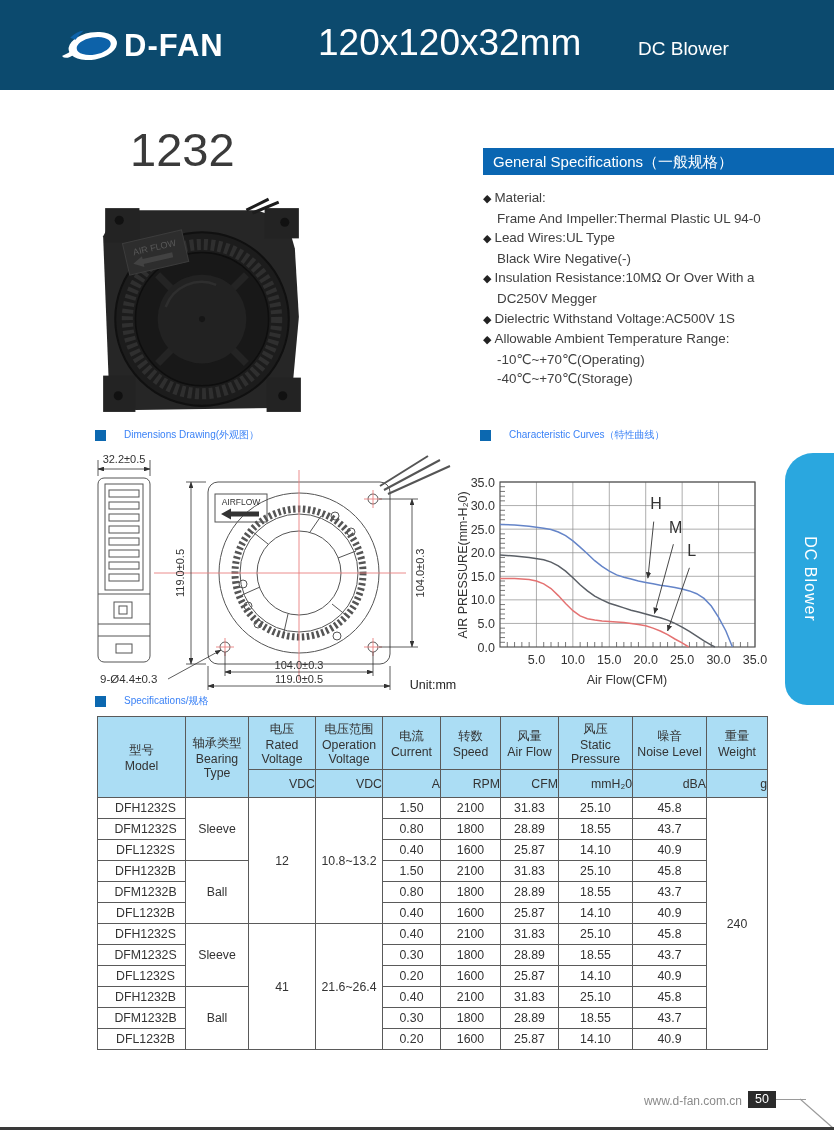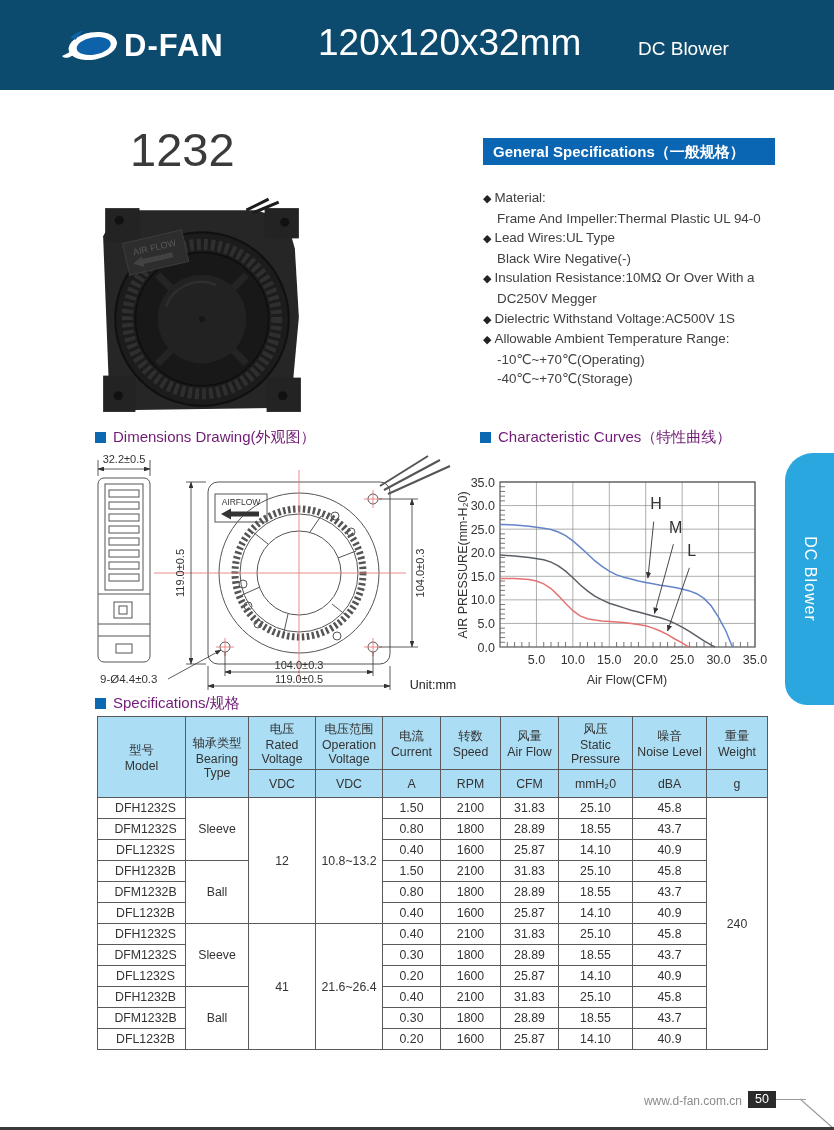--- a/index.html
+++ b/index.html
@@ -8,41 +8,41 @@
   
   .hdr{position:absolute;left:0;top:0;width:834px;height:90px;background:#0c4a6e;}
   .hdr .brand{position:absolute;left:62px;top:24px;display:flex;align-items:center;}
   .hdr .brand-name{color:#fff;font-size:31px;font-weight:bold;letter-spacing:1px;margin-left:4px;}
   .hdr .size-title{position:absolute;left:318px;top:22px;color:#fff;font-size:37px;font-weight:normal;}
   .hdr .category{position:absolute;left:638px;top:38px;color:#fff;font-size:19px;}
   
   .model-title{position:absolute;left:130px;top:122px;font-size:47px;color:#3a3a3a;}
   .photo{position:absolute;left:95px;top:196px;}
   
-  .gs-bar{position:absolute;left:483px;top:138px;width:292px;height:27px;background:#0a66b2;
-          color:#fff;font-size:15px;font-weight:bold;line-height:27px;padding-left:10px;box-sizing:border-box;}
+  .gs-bar{position:absolute;left:483px;top:148px;width:352px;height:27px;background:#0a66b2;
+          color:#fff;font-size:15px;font-weight:normal;line-height:27px;padding-left:10px;box-sizing:border-box;}
   .gs-list{position:absolute;left:483px;top:188px;width:310px;font-size:13.4px;color:#404040;line-height:19.6px;}
   .gs-list .it{white-space:nowrap;}
   .gs-list .b::before{content:"◆";font-size:11px;margin-right:3px;color:#222;}
   .gs-list .nb{padding-left:14px;}
   
-  .sec-title{position:absolute;font-size:15px;color:#701a75;display:flex;align-items:center;gap:7px;}
+  .sec-title{position:absolute;font-size:10px;color:#3b82f6;display:flex;align-items:center;gap:18px;}
   .sq{width:11px;height:11px;background:#0c68b0;display:inline-block;}
   
   .tab{position:absolute;right:0;top:453px;width:49px;height:252px;background:#2aa7df;
        border-radius:28px 0 0 22px;}
   .tab span{position:absolute;left:50%;top:50%;transform:translate(-50%,-50%) rotate(90deg);
        color:#fff;font-size:16px;white-space:nowrap;letter-spacing:1px;}
   
   .tbl-wrap{position:absolute;left:97px;top:716px;}
   table{border-collapse:collapse;table-layout:fixed;width:670px;}
   th,td{border:1px solid #5a5a5a;font-weight:normal;text-align:center;font-size:12.3px;color:#333;padding:0;}
   thead th{background:#abddf4;}
   thead tr.h1 th{height:52px;}
-  thead tr.h2 th{height:27px;}
+  thead tr.h2 th{height:27px;text-align:right;}
   tbody tr{height:21px;}
   td.model{text-align:center;padding-left:8px;}
   .zh{display:block;font-size:12.3px;}
   .en{display:block;font-size:12.3px;}
   
   .foot-site{position:absolute;right:92px;top:1094px;font-size:12px;color:#8a8a8a;}
   .foot-page{position:absolute;left:748px;top:1091px;width:28px;height:17px;background:#2b2b2b;
              color:#fff;font-size:12.5px;line-height:17px;text-align:center;}
   .foot-line{position:absolute;left:776px;top:1099px;width:30px;height:1px;background:#9a9a9a;}
   .bottom-edge{position:absolute;left:0;top:1127px;width:834px;height:3px;background:#3a3a3a;}

